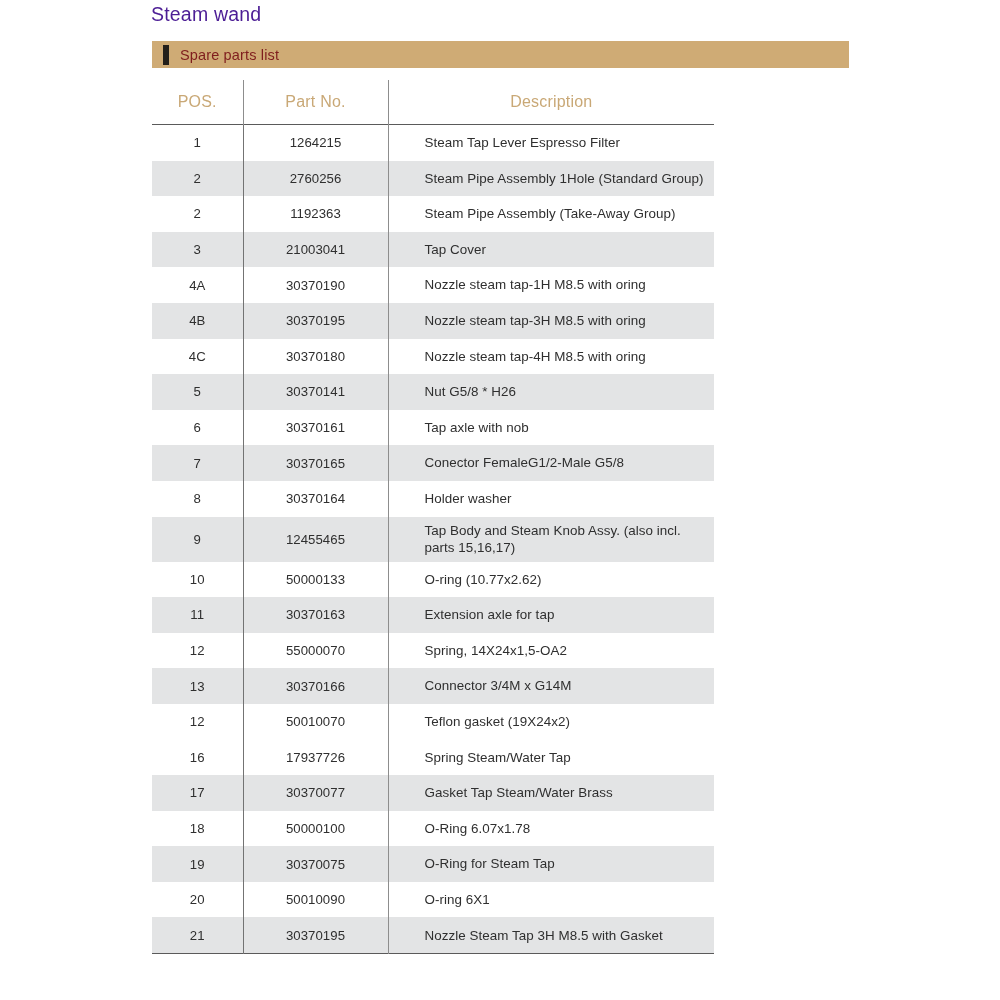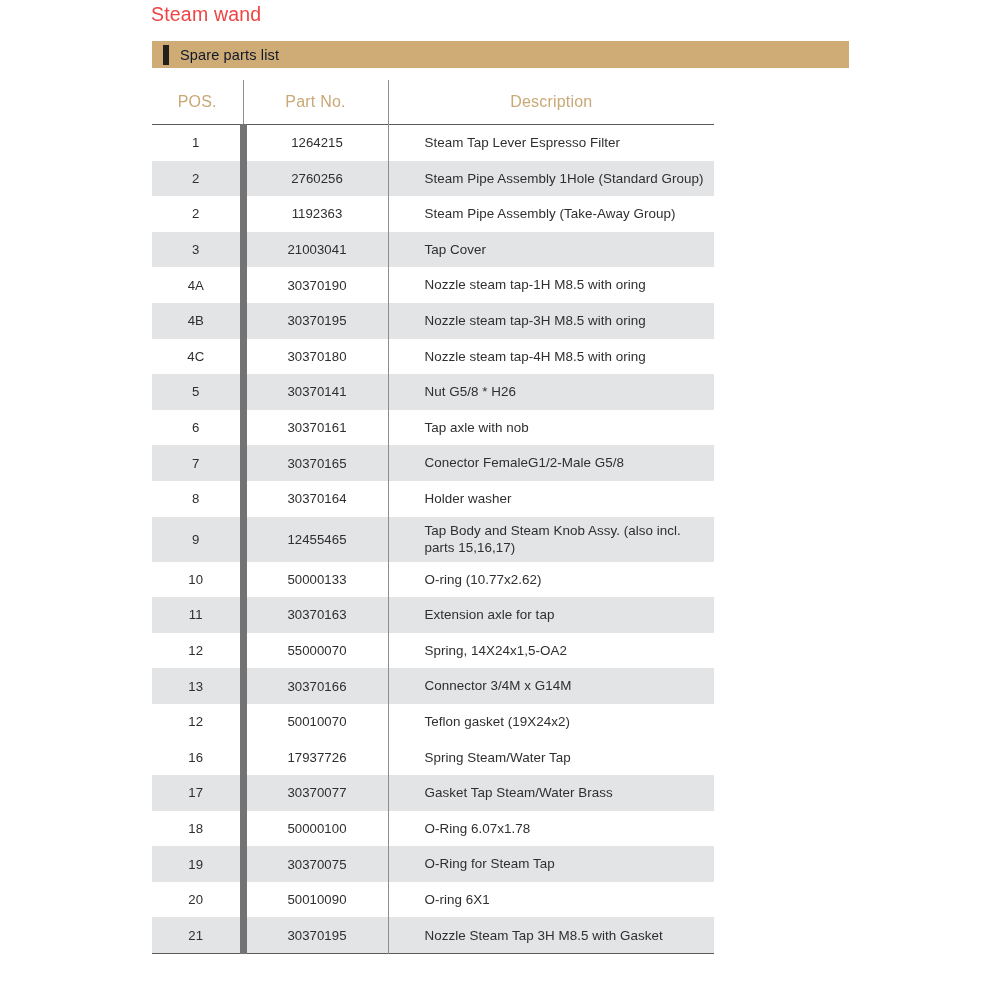--- a/index.html
+++ b/index.html
@@ -18,21 +18,21 @@
   }
 
   
   .page-title {
     position: absolute;
     left: 151px;
     top: 1px;
     font-size: 19.5px;
     font-weight: 400;
     letter-spacing: 0.2px;
-    color: #ef4444;
+    color: #4c1d95;
     line-height: 26px;
     white-space: nowrap;
   }
 
   
   .section-banner {
     position: absolute;
     left: 152px;
     top: 41px;
     width: 697px;
@@ -44,21 +44,21 @@
   .banner-mark {
     width: 6px;
     height: 20px;
     background: #231f1a;
     margin-left: 11px;
     flex: 0 0 auto;
   }
   .banner-label {
     margin-left: 11px;
     font-size: 14.5px;
-    color: #0f172a;
+    color: #7f1d1d;
     letter-spacing: 0.15px;
     line-height: 18px;
     white-space: nowrap;
   }
 
   
   .parts-table-wrap {
     position: absolute;
     left: 152px;
     top: 80px;
@@ -107,21 +107,21 @@
     vertical-align: middle;
     height: 35.6px;
     letter-spacing: 0.05px;
   }
   tbody td.td-pos {
     text-align: center;
     font-size: 13.2px;
   }
   tbody td.td-part {
     text-align: center;
-    border-left: 7px solid #737373;
+    border-left: 1px solid #737373;
     font-size: 13.2px;
   }
   tbody td.td-desc {
     border-left: 1px solid #8d8d8d;
     padding-left: 36px;
     padding-right: 4px;
     line-height: 17.5px;
   }
   tbody tr.stripe td {
     background: #e3e4e5;

